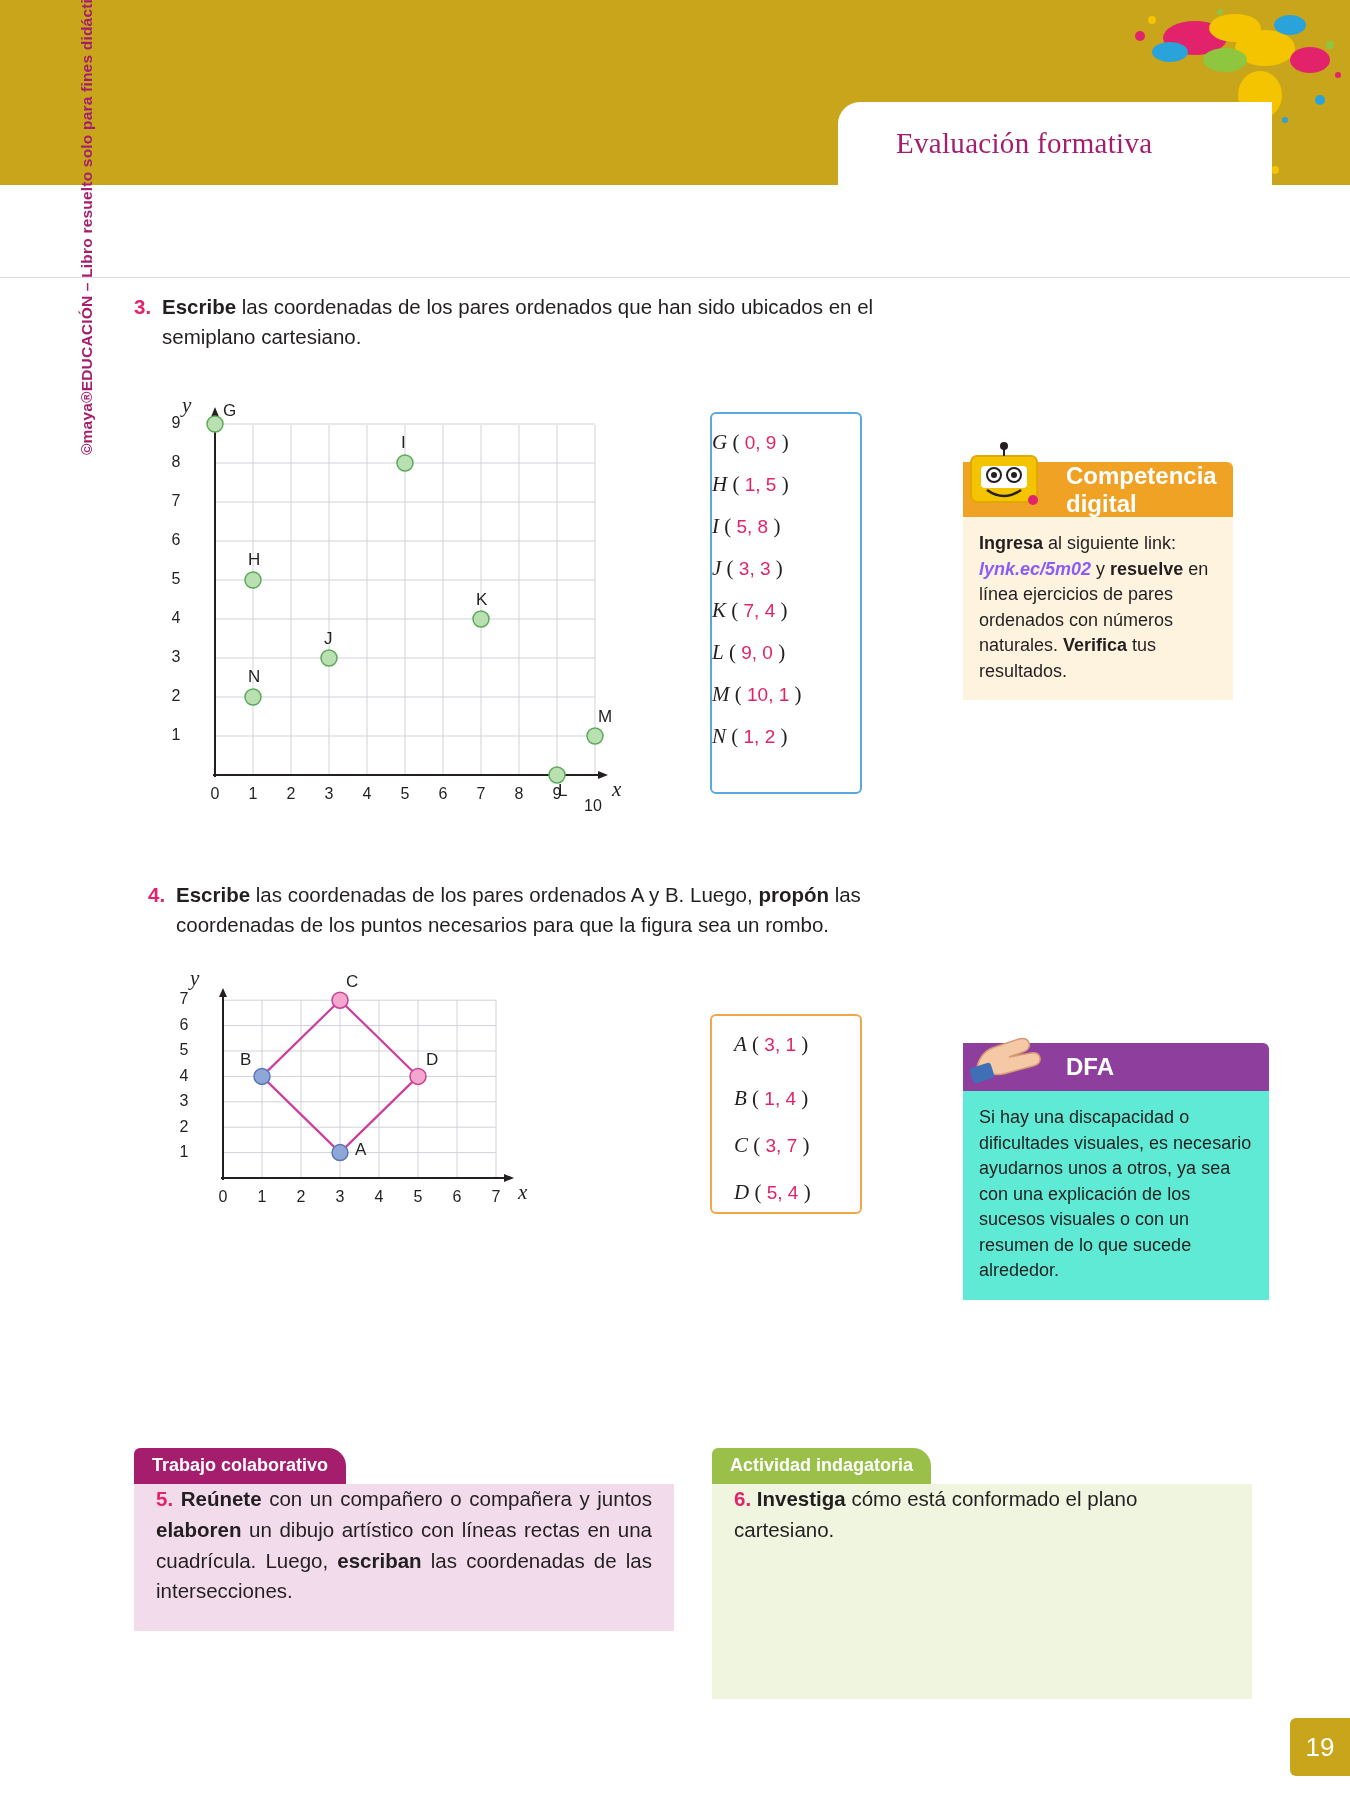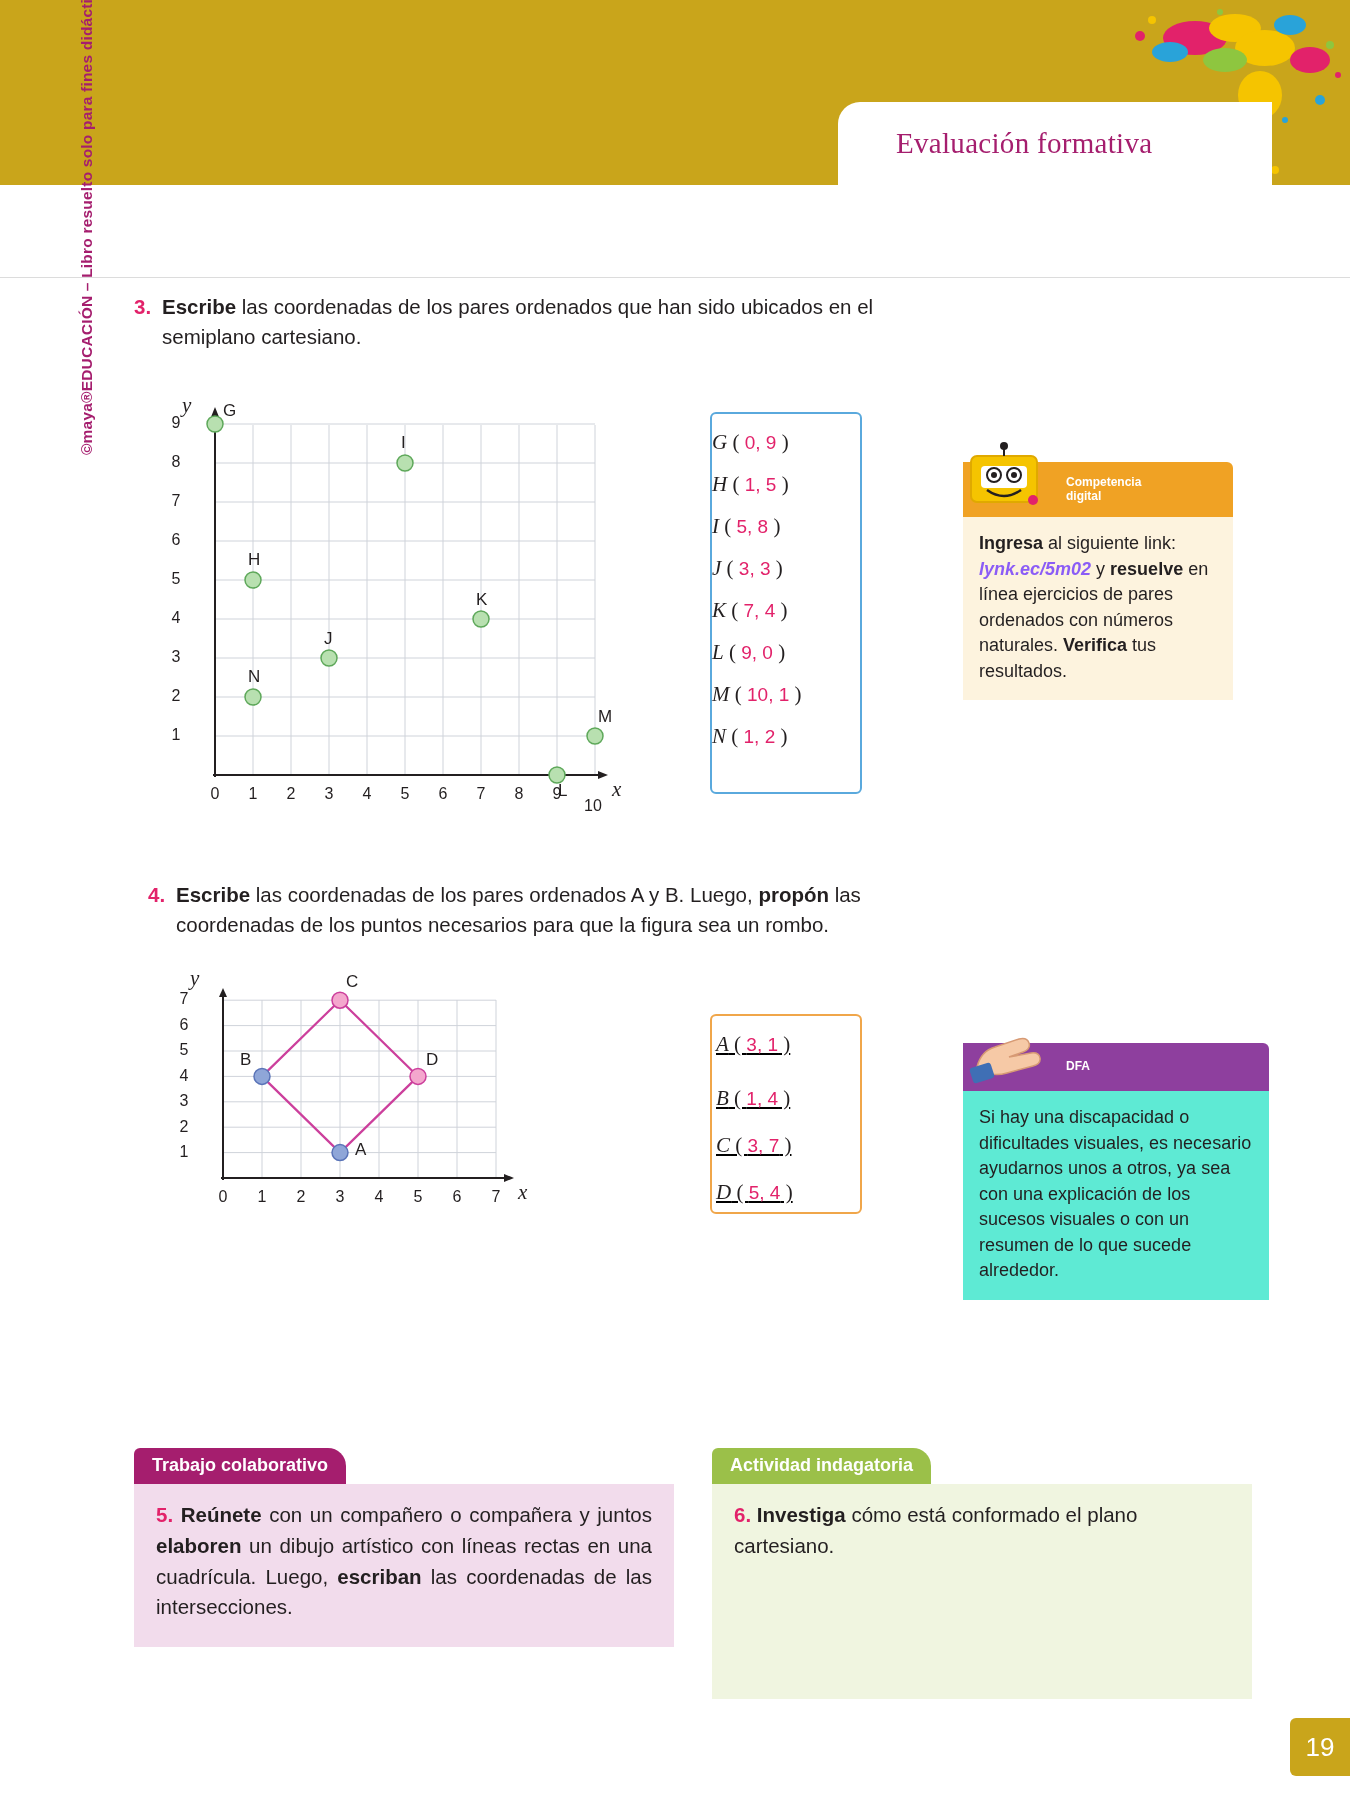--- a/index.html
+++ b/index.html
@@ -86,21 +86,21 @@
     font-family:"Liberation Serif", serif;
     font-size:21px; color:#231f20; white-space:nowrap;
   }
   .ansrow .var { font-style:italic; }
   .ansrow .val { color:#e2226a; font-style:normal; font-family:"Liberation Sans",sans-serif; font-size:19px;}
 
   
   .card { position:absolute; }
   .card-head {
     height:48px; display:flex; align-items:center; padding-left:103px;
-    color:#ffffff; font-weight:bold; font-size:12px; line-height:1.15;
+    color:#ffffff; font-weight:bold; font-size:24px; line-height:1.15;
   }
   .card-head.two { height:55px; }
   .card-body {
     padding:14px 16px 16px 16px; font-size:18px; line-height:1.42; color:#231f20;
   }
 
   #card-comp { left:963px; top:462px; width:270px; }
   #card-comp .card-head { background:#f0a224; border-top-right-radius:6px; }
   #card-comp .card-body { background:#fdf3de; }
 
@@ -110,21 +110,21 @@
 
   .mascot { position:absolute; left:-2px; top:-20px; width:92px; height:68px; }
   .handicon { position:absolute; left:6px; top:-18px; width:78px; height:62px; }
 
   
   .panel { position:absolute; }
   .panel-tab {
     display:inline-block; color:#fff; font-weight:bold; font-size:18px;
     padding:7px 18px 8px 18px; border-top-left-radius:6px; border-top-right-radius:18px;
   }
-  .panel-body { padding:16px 22px 24px 22px; font-size:20.5px; line-height:1.5; color:#231f20; }
+  .panel-body { padding:0 22px 24px 22px; font-size:20.5px; line-height:1.5; color:#231f20; }
 
   #panel-collab { left:134px; top:1448px; width:540px; }
   #panel-collab .panel-tab { background:#a51e6e; }
   #panel-collab .panel-body { background:#f2dcec; text-align:justify; }
 
   #panel-indag { left:712px; top:1448px; width:540px; }
   #panel-indag .panel-tab { background:#9bc049; }
   #panel-indag .panel-body { background:#f0f5e0; }
 
   .pg-num {
@@ -372,21 +372,21 @@
   <div class="tick" style="left:248px; top:200px;">6</div>
   <div class="tick" style="left:287px; top:200px;">7</div>
   
   <div class="ptlabel" style="left:148px; top:-16px;">C</div>
   <div class="ptlabel" style="left:42px;  top:62px;">B</div>
   <div class="ptlabel" style="left:228px; top:62px;">D</div>
   <div class="ptlabel" style="left:157px; top:152px;">A</div>
 </div>
 
 <div class="ansbox orange" id="ansbox4" style="left:710px; top:1014px; width:152px; height:200px; padding:16px 0 0 0;">
-  <div style="padding-left:4px;text-decoration:underline;">
+  <div style="padding-left:22px;">
     <div class="ansrow" style="margin-bottom:22px;"><span class="var">A</span> ( <span class="val">3, 1</span> )</div>
     <div class="ansrow" style="margin-bottom:22px;margin-top:29px;"><span class="var">B</span> ( <span class="val">1, 4</span> )</div>
     <div class="ansrow" style="margin-bottom:22px;"><span class="var">C</span> ( <span class="val">3, 7</span> )</div>
     <div class="ansrow"><span class="var">D</span> ( <span class="val">5, 4</span> )</div>
   </div>
 </div>
 
 <div class="card" id="card-dfa">
   <div class="handicon">
     <svg width="78" height="62" viewBox="0 0 78 62">

